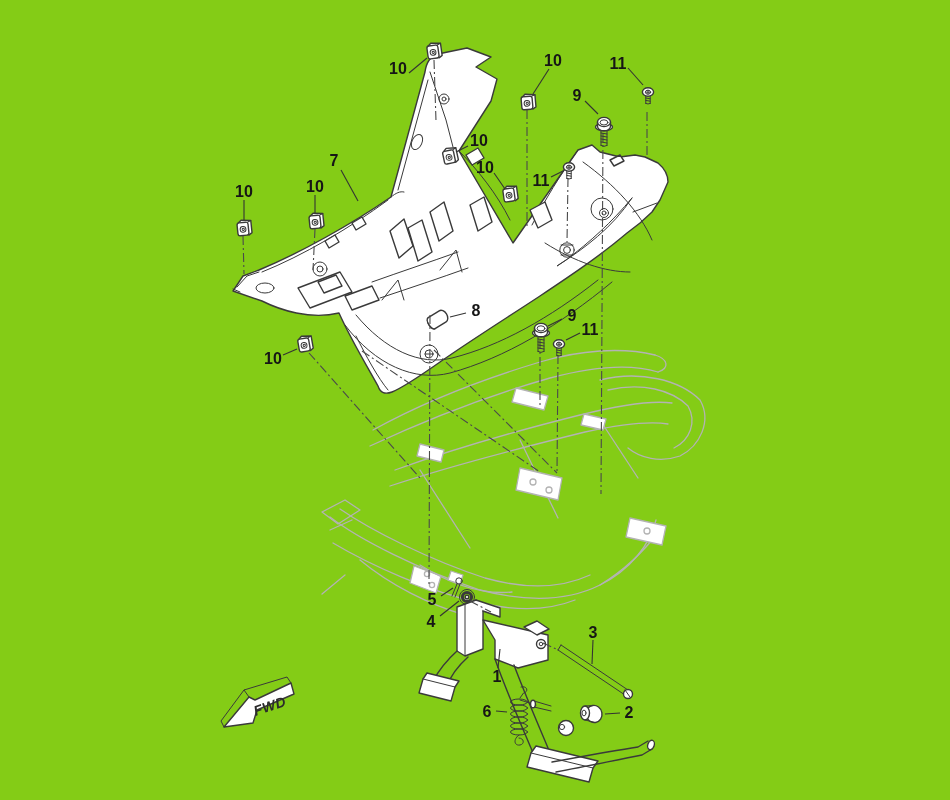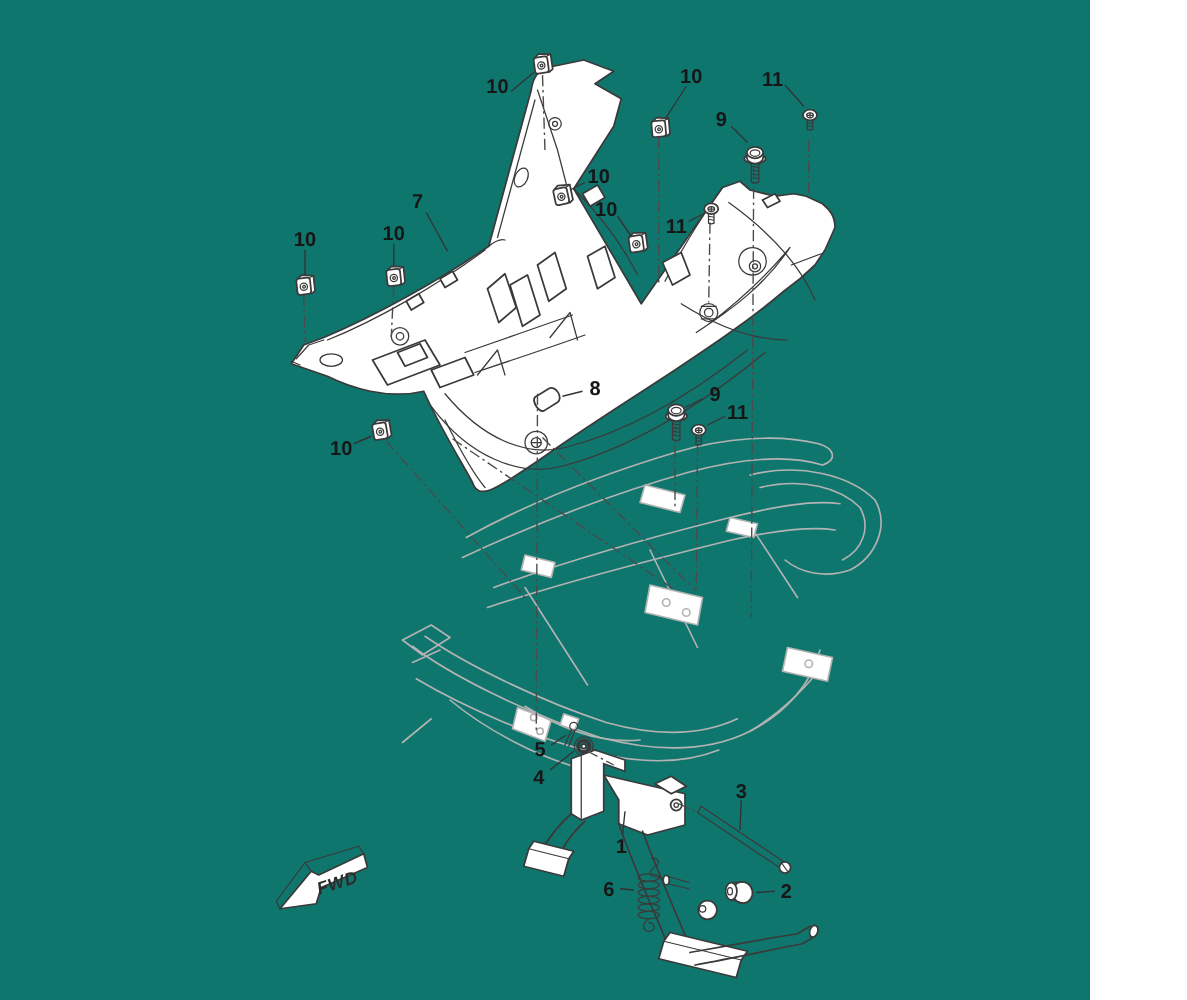--- a/index.html
+++ b/index.html
@@ -1,16 +1,16 @@
 <!DOCTYPE html>
 <html><head>
 <meta charset="utf-8">
 <style>
   html,body{margin:0;padding:0;background:#fff;}
-  .stage{position:relative;width:872px;height:800px;background:#0f766e;overflow:hidden;
+  .stage{position:relative;width:950px;height:800px;background:#84cc16;overflow:hidden;
          font-family:"Liberation Sans",sans-serif;}
   svg{position:absolute;inset:0;}
   .ink{stroke:#3a3a3a;fill:none;stroke-width:1.4;stroke-linecap:round;stroke-linejoin:round;}
   .inkf{stroke:#3a3a3a;fill:#ffffff;stroke-width:1.4;stroke-linecap:round;stroke-linejoin:round;}
   .inkt{stroke:#3a3a3a;fill:none;stroke-width:1;stroke-linecap:round;stroke-linejoin:round;}
   .frame{stroke:#b3b3b3;fill:none;stroke-width:1.3;stroke-linecap:round;stroke-linejoin:round;}
   .framef{stroke:#b3b3b3;fill:#ffffff;stroke-width:1.3;stroke-linejoin:round;}
   .dashdot{stroke:#4a4a4a;stroke-width:1.1;fill:none;stroke-dasharray:9 3 2 3;}
   .leader{stroke:#333;stroke-width:1.1;fill:none;}
   .callout{font:bold 16px "Liberation Sans",sans-serif;fill:#161616;}

